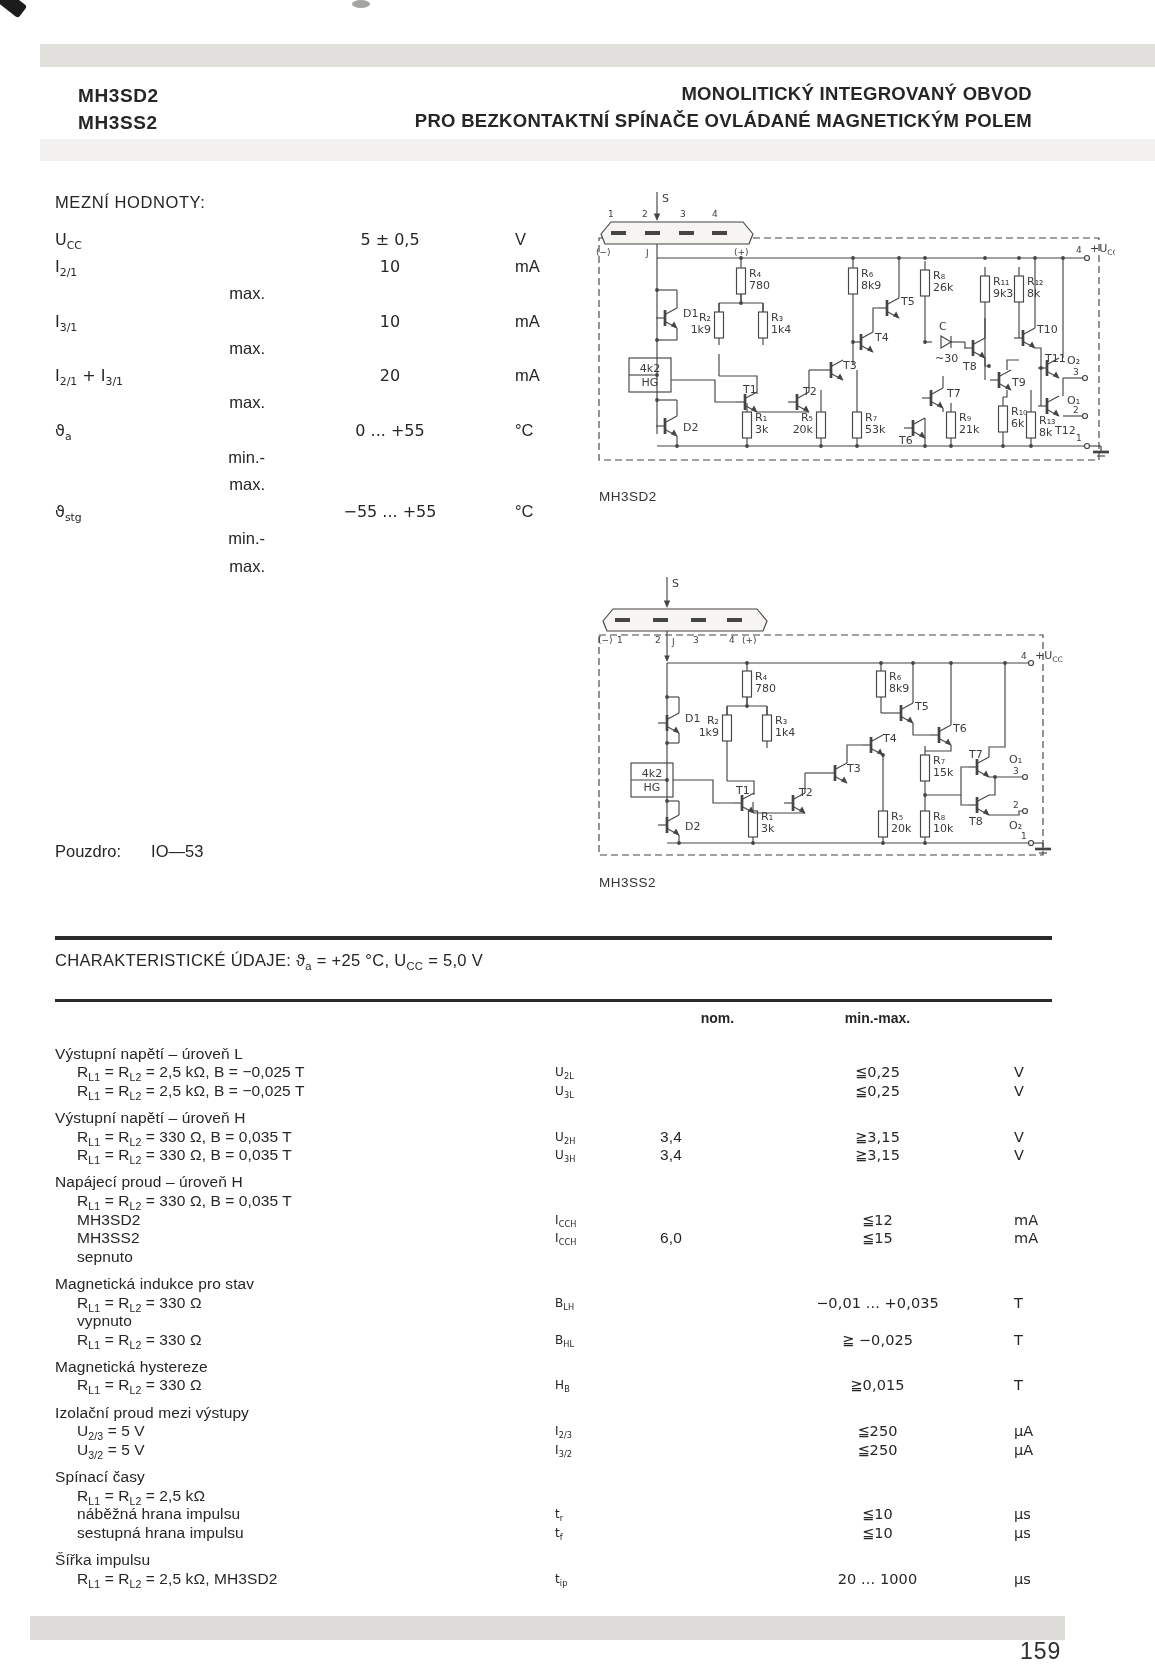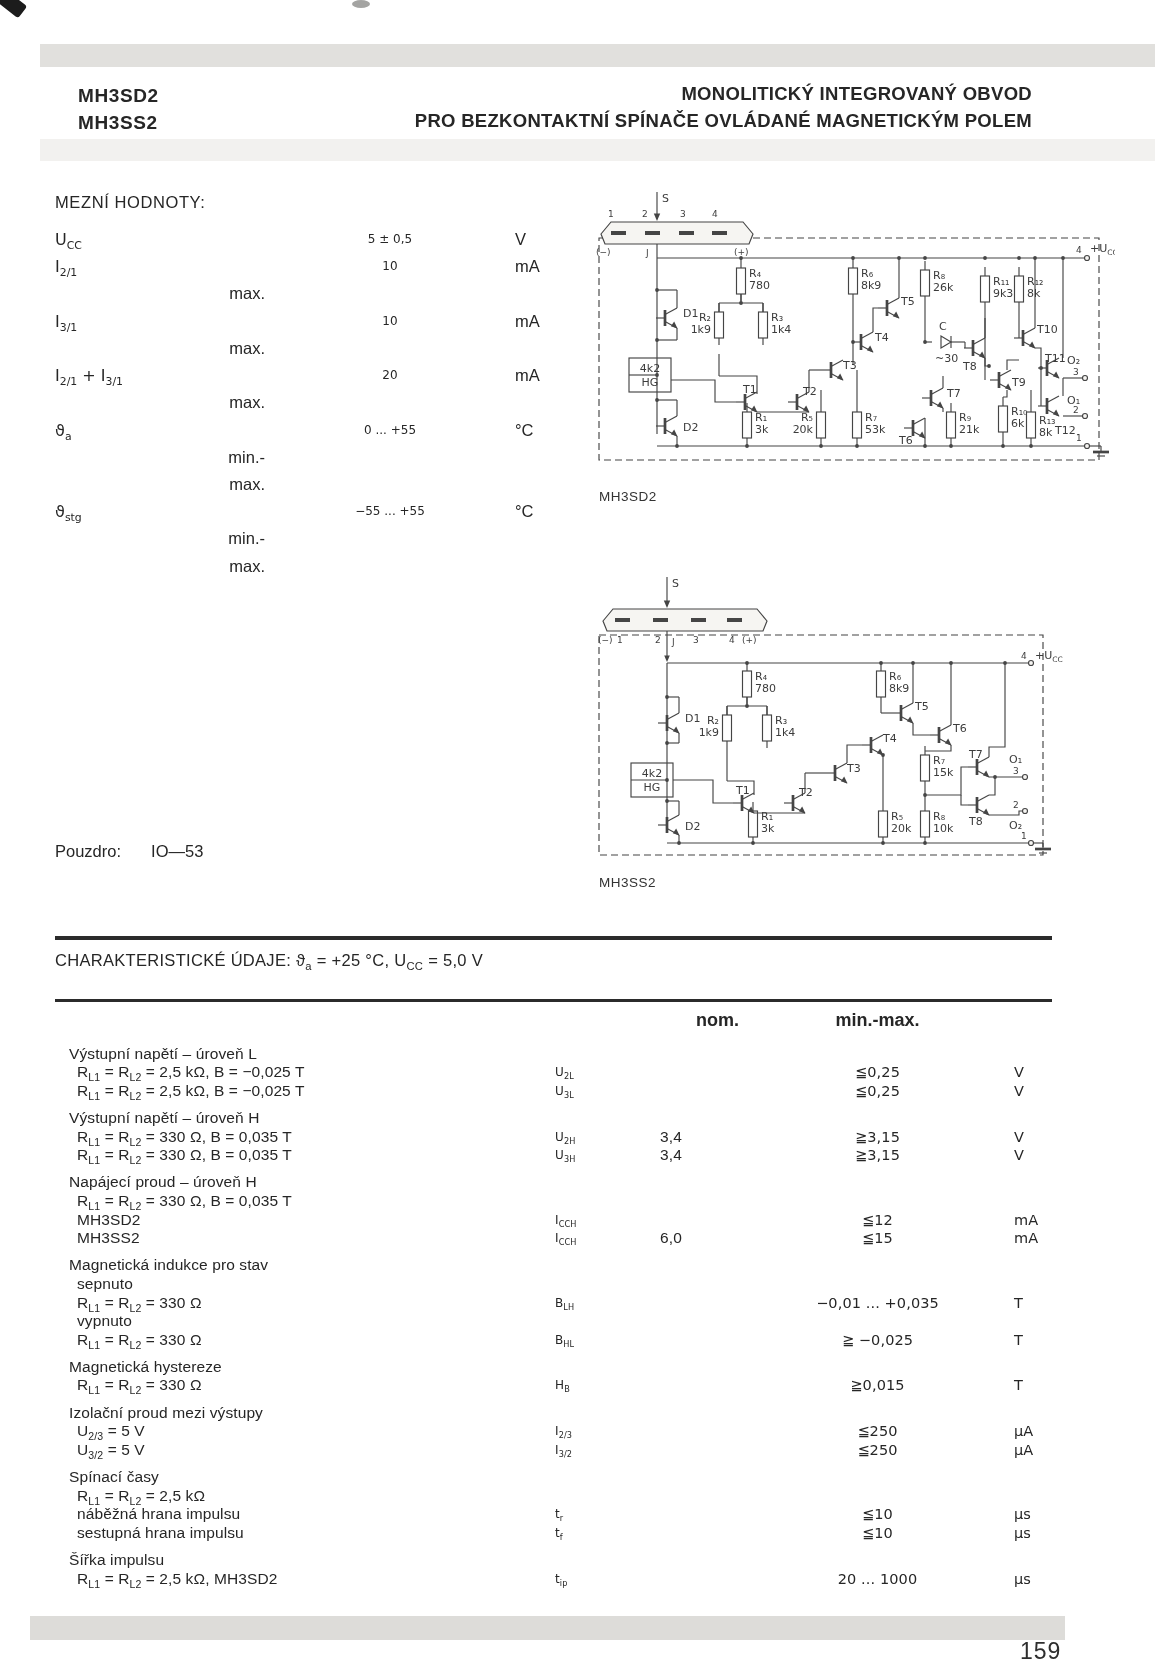--- a/index.html
+++ b/index.html
@@ -14,39 +14,39 @@
   .smudge2{position:absolute;left:352px;top:0;width:18px;height:8px;background:#8d8d8b;
            border-radius:50%;opacity:.8;}
   .hdr-parts{position:absolute;left:78px;top:82px;font-size:19px;font-weight:bold;
              line-height:27px;letter-spacing:.6px;}
   .hdr-title{position:absolute;left:330px;top:80px;width:702px;text-align:right;font-size:18.5px;
              font-weight:bold;line-height:27px;letter-spacing:.3px;}
   .limits-heading{position:absolute;left:55px;top:193px;font-size:16.5px;letter-spacing:.6px;}
   .limits{position:absolute;left:55px;top:226px;width:560px;}
   .lrow{display:grid;grid-template-columns:150px 60px 250px 70px;line-height:27.4px;font-size:16.5px;}
   .l-cond{text-align:right;margin-top:27px;}
-  .l-val{text-align:center;font-family:"DejaVu Sans",sans-serif;font-size:12px;}
+  .l-val{text-align:center;font-family:"DejaVu Sans",sans-serif;font-size:16px;}
   .l-sym{font-family:"DejaVu Sans",sans-serif;font-size:16px;}
   sub{font-size:68%;line-height:0;}
   .pouzdro{position:absolute;left:55px;top:842px;font-size:16.5px;}
   .pv{margin-left:30px;}
   .cap{position:absolute;font-size:13.5px;letter-spacing:.5px;color:#333;}
   .cap1{left:599px;top:489px;}
   .cap2{left:599px;top:875px;}
   .rule{position:absolute;background:#2b2b2b;}
   .rule1{left:55px;top:936px;width:997px;height:3.5px;}
   .rule2{left:55px;top:999px;width:997px;height:2.5px;}
   .char-heading{position:absolute;left:55px;top:951px;font-size:16.5px;letter-spacing:.3px;}
   .char-colheads{position:absolute;left:55px;top:1010px;width:1000px;display:grid;
-                 grid-template-columns:500px 105px 115px 205px 75px;font-weight:bold;font-size:18px;}
+                 grid-template-columns:500px 105px 115px 205px 75px;font-weight:bold;font-size:14px;}
   .ch-nom,.ch-mm{text-align:center;}
   .charrows{position:absolute;left:55px;top:1036px;width:1000px;}
   .crow{display:grid;grid-template-columns:500px 105px 115px 205px 75px;line-height:18.6px;
         font-size:15.5px;letter-spacing:.1px;}
-  .crow.grp{margin-top:8.6px;margin-left:14px;}
+  .crow.grp{margin-top:8.6px;}
   .c-text.ind{padding-left:22px;}
   .c-sym{font-family:"DejaVu Sans",sans-serif;font-size:12px;}
   .c-nom{text-align:left;}
   .c-mm{text-align:center;font-family:"DejaVu Sans",sans-serif;font-size:14.5px;}
   .c-unit{padding-left:34px;font-family:"DejaVu Sans",sans-serif;font-size:14.5px;}
   .pageno{position:absolute;left:1020px;top:1638px;font-size:23px;letter-spacing:1px;color:#2e2e2e;}
   
   .sch{position:absolute;}
   .sch1{left:595px;top:190px;width:520px;height:300px;}
   .sch2{left:595px;top:575px;width:470px;height:300px;}
@@ -654,35 +654,35 @@
         <span class="c-mm">≦12</span>
         <span class="c-unit">mA</span>
       </div>
       <div class="crow">
         <span class="c-text ind">MH3SS2</span>
         <span class="c-sym">I<sub>CCH</sub></span>
         <span class="c-nom">6,0</span>
         <span class="c-mm">≦15</span>
         <span class="c-unit">mA</span>
       </div>
+      <div class="crow">
+        <span class="c-text ind">sepnuto</span>
+        <span class="c-sym"></span>
+        <span class="c-nom"></span>
+        <span class="c-mm"></span>
+        <span class="c-unit"></span>
+      </div>
       <div class="crow grp">
         <span class="c-text">Magnetická indukce pro stav</span>
         <span class="c-sym"></span>
         <span class="c-nom"></span>
         <span class="c-mm"></span>
         <span class="c-unit"></span>
       </div>
       <div class="crow">
-        <span class="c-text ind">sepnuto</span>
-        <span class="c-sym"></span>
-        <span class="c-nom"></span>
-        <span class="c-mm"></span>
-        <span class="c-unit"></span>
-      </div>
-      <div class="crow">
         <span class="c-text ind">R<sub>L1</sub> = R<sub>L2</sub> = 330 Ω</span>
         <span class="c-sym">B<sub>LH</sub></span>
         <span class="c-nom"></span>
         <span class="c-mm">−0,01 ... +0,035</span>
         <span class="c-unit">T</span>
       </div>
       <div class="crow">
         <span class="c-text ind">vypnuto</span>
         <span class="c-sym"></span>
         <span class="c-nom"></span>

